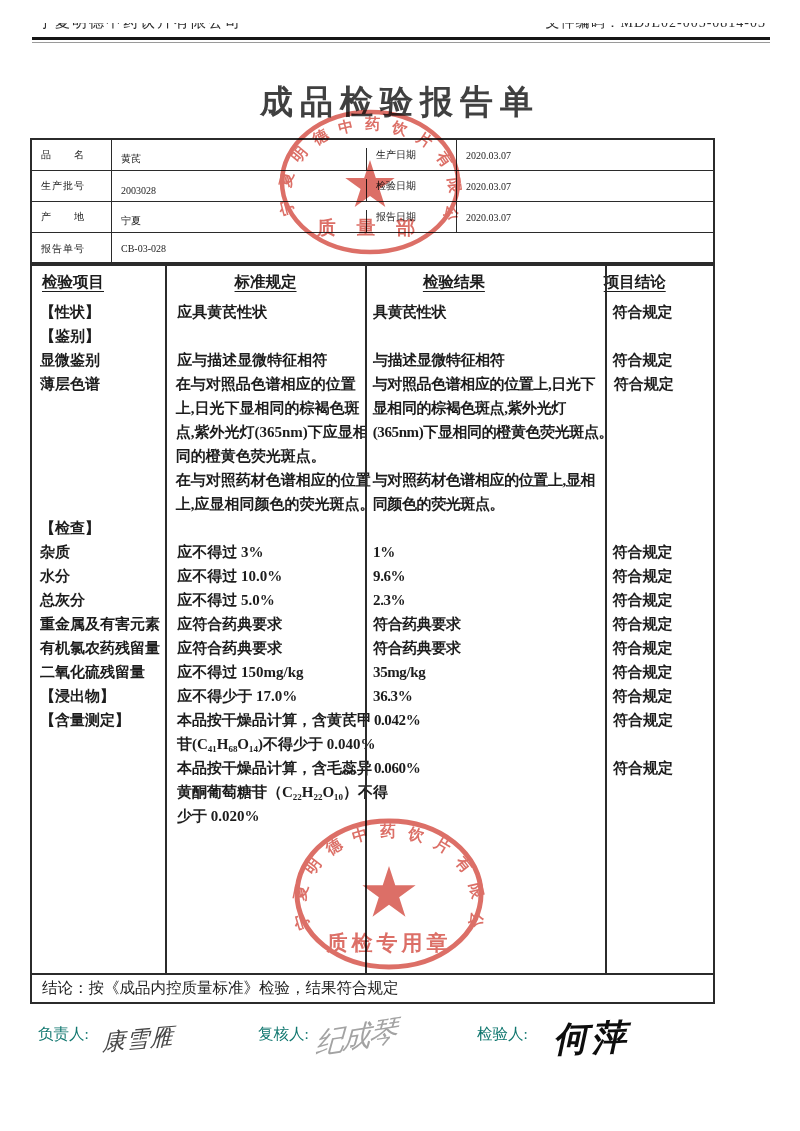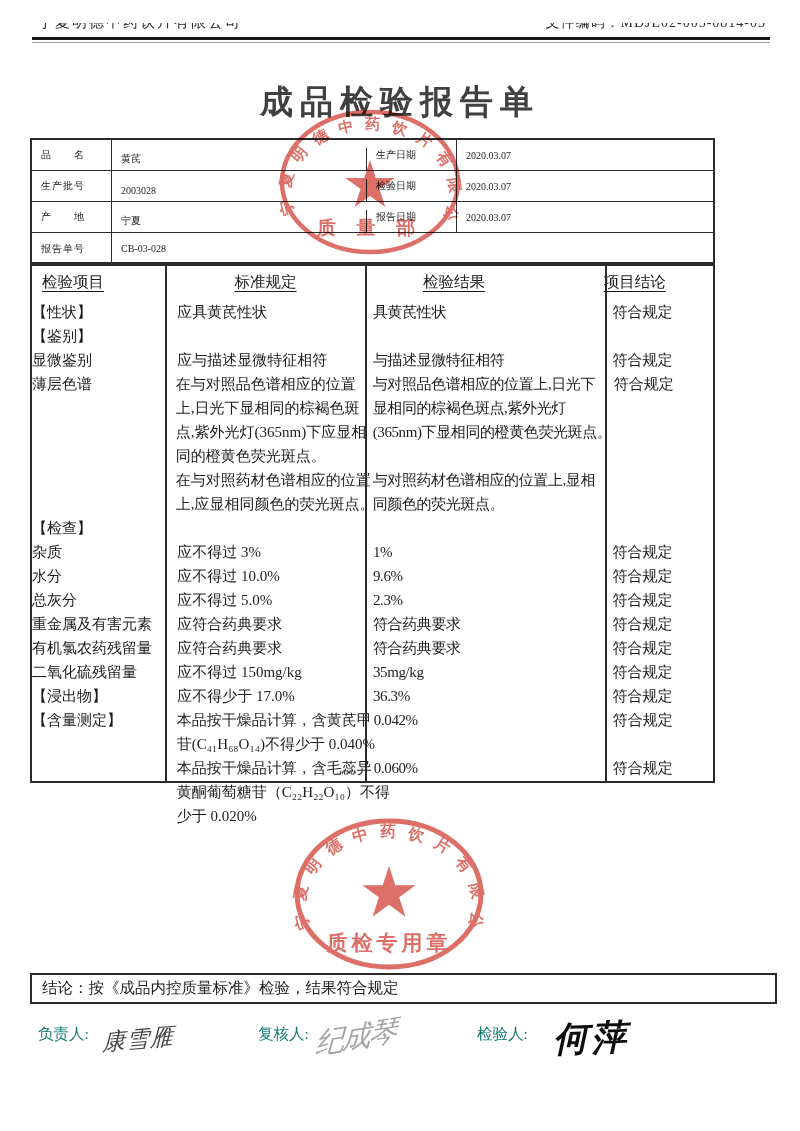--- a/index.html
+++ b/index.html
@@ -43,47 +43,47 @@
   .ic { display: flex; align-items: center; padding-left: 9px; border-right: 1.5px solid #2b2b2b; }
   .ic.last { border-right: none; }
   .ic.l1 { width: 80px;  letter-spacing: 1px; }
   .ic.v1 { width: 255px; margin-top: 8px; }
   .ic.l2 { width: 90px; }
   .ic.v2 { flex: 1; }
   .ic.vspan { flex: 1; border-right: none; }
 
   
   .main-table {
-    position: absolute; left: 30px; top: 262px; width: 685px; height: 521px;
-    border: 2px solid #2b2b2b; font-size: 15px;
+    position: absolute; left: 30px; top: 262px; width: 685px; height: 713px;
+    border: 2px solid #2b2b2b; font-size: 15px; font-weight: bold;
   }
   .vl { position: absolute; top: 0; bottom: 0; width: 1.5px; background: #2b2b2b; }
   .vl1 { left: 133px; } .vl2 { left: 333px; } .vl3 { left: 573px; }
   .mt-header { display: flex; height: 36px; align-items: center; font-size: 15.5px; }
   .mt-header span { text-decoration: underline; text-underline-offset: 4px; }
   .mh1 { width: 135px; padding-left: 10px; }
   .mh2 { width: 200px; text-align: center; }
   .mh3 { width: 240px; padding-left: 58px; }
   .mh4 { width: 110px; }
   .g  { display: flex; }
   .c  { }
-  .c1 { width: 135px; }
+  .c1 { width: 135px; padding-left: 8px; }
   .c2 { width: 200px; padding-left: 11px; }
   .c3 { width: 240px; padding-left: 8px; letter-spacing: -0.4px; }
   .c4 { width: 110px; padding-left: 9px; }
   .ln { min-height: 24px; line-height: 24px; white-space: nowrap; }
 
   
   .stamp { position: absolute; mix-blend-mode: multiply; opacity: 0.85; }
   .stamp-top    { left: 274px; top: 104px;  width: 192px; height: 156px; }
   .stamp-bottom { left: 290px; top: 813px;  width: 198px; height: 162px; }
 
   
   .conclusion {
-    position: absolute; left: 30px; top: 973px; width: 747px; height: 31px;
+    position: absolute; left: 30px; top: 973px; width: 685px; height: 31px;
     border: 2px solid #2b2b2b; display: flex; align-items: center;
     padding-left: 10px; font-size: 15.5px;
   }
 
   
   .sig-label { position: absolute; font-size: 15.5px; color: #0f766e; }
   .lab-owner     { left: 38px;  top: 1024px; }
   .lab-reviewer  { left: 258px; top: 1024px; }
   .lab-inspector { left: 477px; top: 1024px; }
   .sig { position: absolute; font-family: "DejaVu Sans", sans-serif; font-style: italic; }

